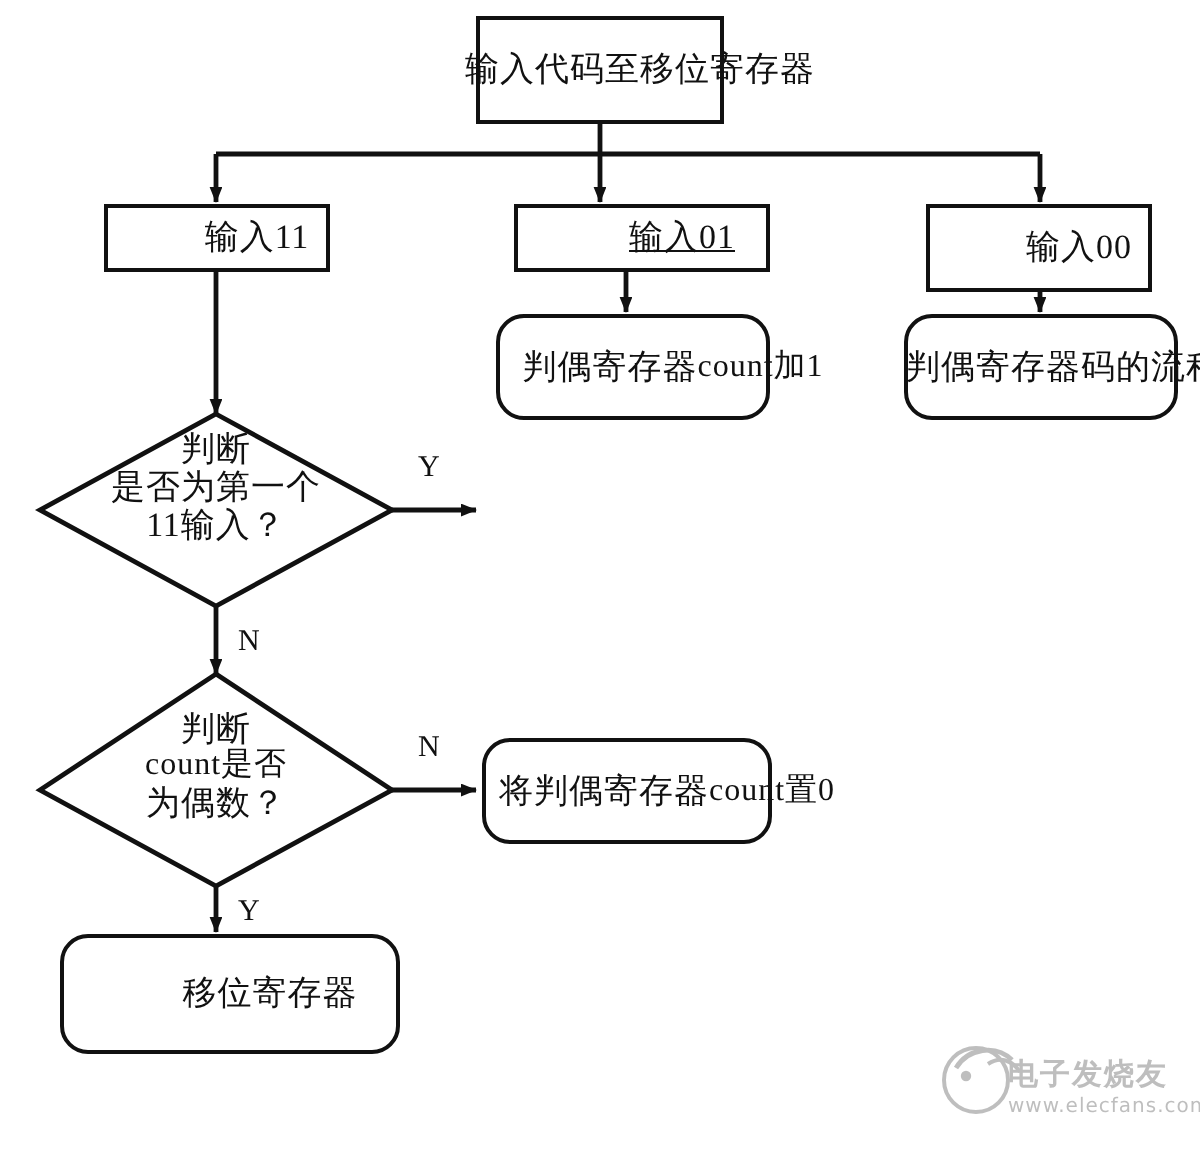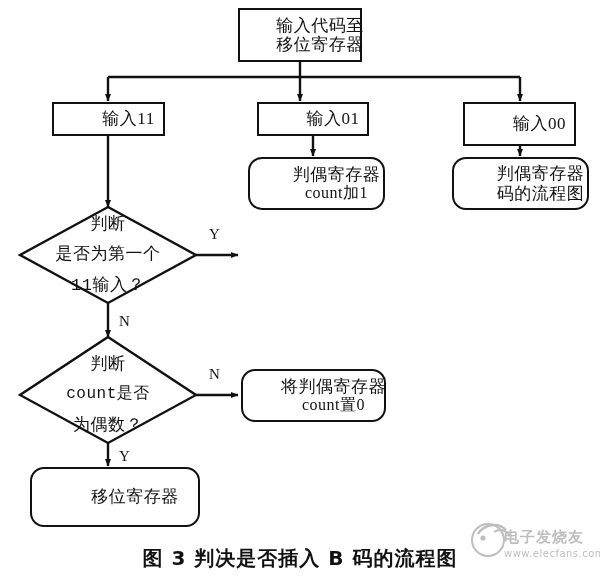--- a/index.html
+++ b/index.html
@@ -24,47 +24,46 @@
   svg.layer {
     position: absolute;
     left: 0; top: 0;
     width: 600px;
     height: 584px;
   }
   .node {
     position: absolute;
     box-sizing: border-box;
     display: flex;
-    flex-direction: column;
+    flex-direction: row;
     align-items: center;
     justify-content: center;
     text-align: center;
     background: #ffffff;
     border: 2px solid #111111;
     line-height: 1.12;
     letter-spacing: 0.5px;
     padding-left: 40px;
   }
   .node .ln {
     display: block;
     white-space: nowrap;
   }
   .rect { border-radius: 0; }
   .round { border-radius: 14px; }
   .diamond-label {
     position: absolute;
     display: flex;
     flex-direction: column;
     align-items: center;
-    justify-content: space-between;
+    justify-content: flex-start;
     text-align: center;
     line-height: 1.12;
     letter-spacing: 0.5px;
     pointer-events: none;
-    font-family: Liberation Mono, monospace;
   }
   .diamond-label .ln { display: block; white-space: nowrap; }
   .branch {
     position: absolute;
     font-family: "Liberation Serif", "DejaVu Serif", serif;
     font-size: 15px;
     line-height: 1;
     color: #111111;
   }
   .caption {
@@ -138,21 +137,21 @@
 
   <div class="node rect" style="left:238px; top:8px; width:124px; height:54px;">
     <span class="ln f16">输入代码至</span>
     <span class="ln f16">移位寄存器</span>
   </div>
 
   <div class="node rect" style="left:52px; top:102px; width:113px; height:34px;">
     <span class="ln f16">输入11</span>
   </div>
 
-  <div class="node rect" style="left:257px; top:102px; width:112px; height:34px;">
+  <div class="node rect" style="left:257px; top:102px; width:128px; height:34px;text-decoration:underline;">
     <span class="ln f16">输入01</span>
   </div>
 
   <div class="node rect" style="left:463px; top:102px; width:113px; height:44px;">
     <span class="ln f16">输入00</span>
   </div>
 
   <div class="node round" style="left:248px; top:157px; width:137px; height:53px;">
     <span class="ln f16">判偶寄存器</span>
     <span class="ln f15">count加1</span>
@@ -196,15 +195,14 @@
         <circle cx="18" cy="32" r="16"></circle>
         <path d="M8,26 C14,16 28,14 36,22" stroke-width="2.4"></path>
         <path d="M24,24 C30,20 36,22 40,28" stroke-width="2"></path>
       </g>
       <circle cx="13" cy="30" r="2.6" fill="#8a8a8a"></circle>
     </svg>
     <span class="wm-text wm-cn" style="left:34px; top:20px;">电子发烧友</span>
     <span class="wm-text wm-url" style="left:34px; top:40px;">www.elecfans.com</span>
   </div>
 
-  <div class="caption" style="top:545px;">图 3  判决是否插入 B 码的流程图</div>
 
 </div>
 
 </body></html>

